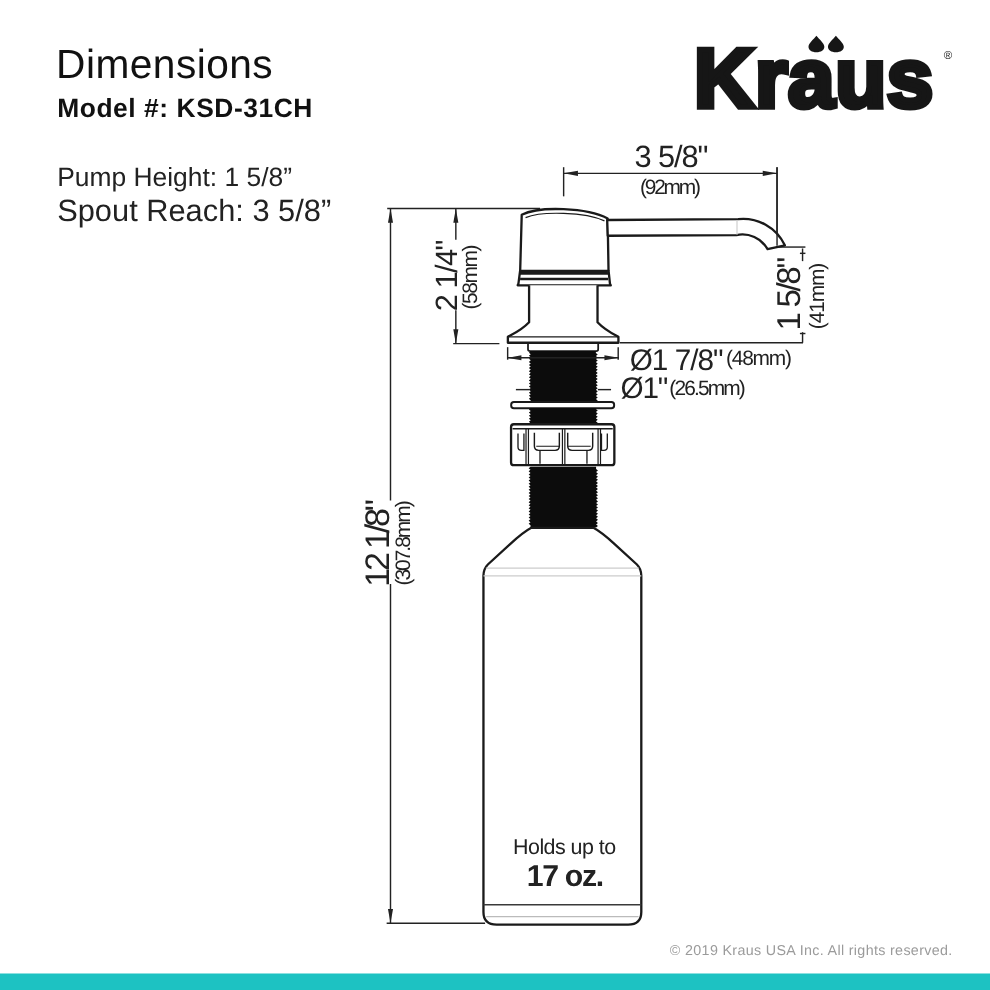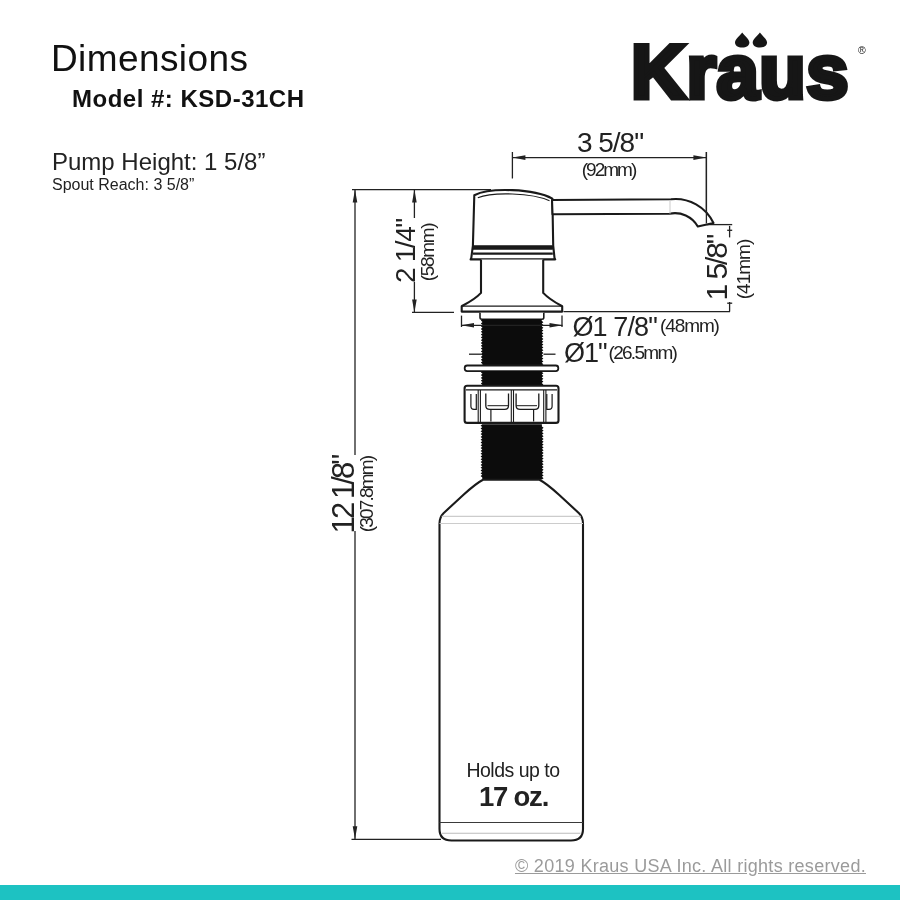--- a/index.html
+++ b/index.html
@@ -6,25 +6,25 @@
   #page{position:relative;width:900px;height:900px;background:#ffffff;overflow:hidden;
         font-family:"Liberation Sans",sans-serif;}
   .abs{position:absolute;}
 </style>
 </head>
 <body>
 <div id="page">
 
   <div class="abs" style="left:51px;top:38px;font-size:37px;font-weight:normal;color:#111;letter-spacing:0.4px;">Dimensions</div>
 
-  <div class="abs" style="left:52px;top:85px;font-size:24px;font-weight:bold;color:#111;letter-spacing:0.5px;margin-left:20px;">Model #: KSD-31CH</div>
+  <div class="abs" style="left:52px;top:85px;font-size:24px;font-weight:bold;color:#111;letter-spacing:0.5px;">Model #: KSD-31CH</div>
 
   <div class="abs" style="left:52px;top:148px;font-size:24px;color:#222;">Pump Height: 1 5/8”</div>
 
-  <div class="abs" style="left:52px;top:176px;font-size:16px;color:#222;">Spout Reach: 3 5/8”</div>
+  <div class="abs" style="left:52px;top:176px;font-size:28px;color:#222;">Spout Reach: 3 5/8”</div>
 
   <div class="abs" style="left:600px;top:0px;width:300px;height:120px;text-decoration:underline;">
     <svg width="300" height="120" viewBox="0 0 300 120">
       <g>
         <text x="31" y="97.5" font-family="Liberation Sans,sans-serif" font-size="76" font-weight="bold" fill="#161616" stroke="#161616" stroke-width="5" letter-spacing="0.5">Kraus</text>
         <path d="M142.2,32.6 C144.6,35.8 149.4,39.4 149.4,42.6 C149.4,45.6 146.4,47.6 142.2,47.6 C138,47.6 135,45.6 135,42.6 C135,39.4 139.8,35.8 142.2,32.6 Z" fill="#161616"></path>
         <path d="M159.9,32.6 C162.3,35.8 167.1,39.4 167.1,42.6 C167.1,45.6 164.1,47.6 159.9,47.6 C155.7,47.6 152.7,45.6 152.7,42.6 C152.7,39.4 157.5,35.8 159.9,32.6 Z" fill="#161616"></path>
         <text x="258" y="54" font-family="Liberation Sans,sans-serif" font-size="10.5" fill="#161616">®</text>
       </g>
     </svg>
@@ -154,17 +154,17 @@
 
     <path d="M439.5,822.5 H583" stroke="#3a3a3a" stroke-width="1.2"></path>
     <path d="M442,833.2 H580.5" stroke="#bbbbbb" stroke-width="1.1"></path>
 
     <g fill="#222" stroke="none" font-family="Liberation Sans,sans-serif" text-anchor="middle">
       <text x="513" y="776.5" font-size="19.5" letter-spacing="-0.5">Holds up to</text>
       <text x="513.5" y="805.5" font-size="27.5" letter-spacing="-1.2" font-weight="bold">17 oz.</text>
     </g>
   </svg>
 
-  <div class="abs" style="right:34px;top:856px;font-size:18px;letter-spacing:0.3px;color:#9b9b9b;text-decoration:underline;">© 2019 Kraus USA Inc. All rights reserved.</div>
+  <div class="abs" style="right:34px;top:856px;font-size:13px;letter-spacing:0.3px;color:#9b9b9b;">© 2019 Kraus USA Inc. All rights reserved.</div>
 
   <div class="abs" style="left:0;top:885px;width:900px;height:15px;background:#1dc2c2;"></div>
 
 </div>
 
 </body></html>

